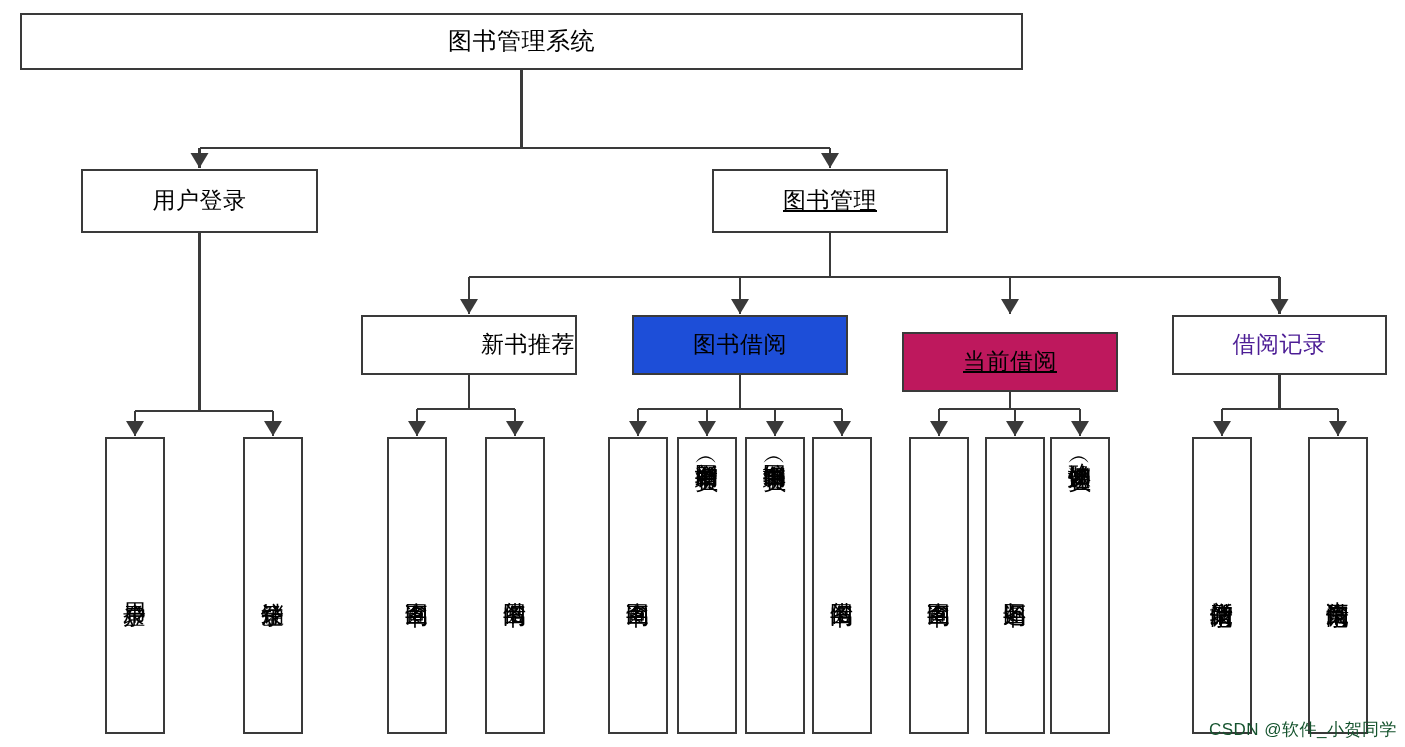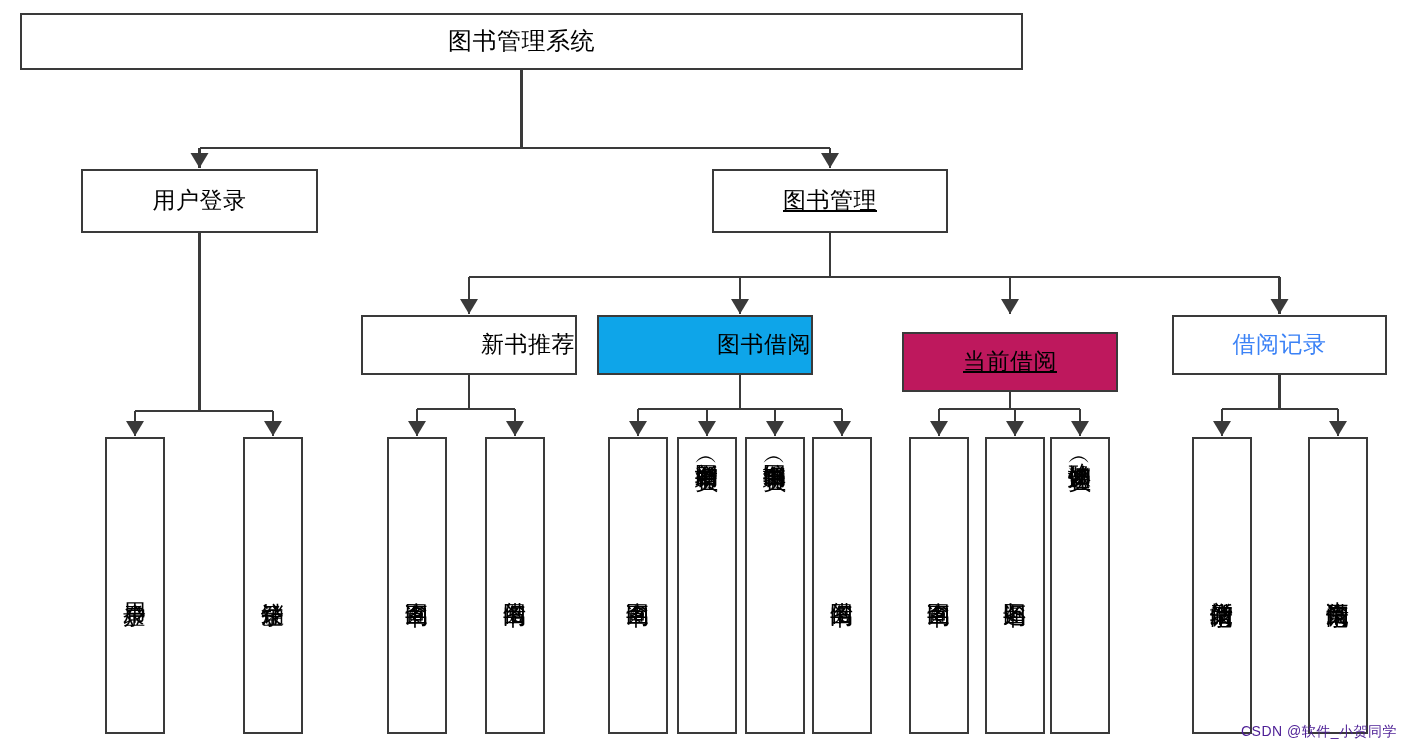--- a/index.html
+++ b/index.html
@@ -59,22 +59,22 @@
   }
   .node.vert .vtxt {
     writing-mode: vertical-rl;
     text-orientation: upright;
     white-space: nowrap;
   }
   #watermark {
     position: absolute;
     right: 8px;
     bottom: 6px;
-    font-size: 14px;
-    color: #4c1d95;
+    font-size: 17px;
+    color: #14532d;
     letter-spacing: 0.5px;
     z-index: 5;
     white-space: nowrap;
   }
 </style>
 </head>
 <body>
 
 <div id="canvas">
   <svg id="edges" viewBox="0 0 1405 747">
@@ -137,27 +137,27 @@
       </div>
       <div class="node horiz" style="left: 81px; top: 169px; width: 237px; height: 64px; border-color: rgb(58, 58, 58); background: rgb(255, 255, 255); color: rgb(0, 0, 0);">
         <span>用户登录</span>
       </div>
       <div class="node horiz" style="left: 712px; top: 169px; width: 236px; height: 64px; border-color: rgb(58, 58, 58); background: rgb(255, 255, 255); color: rgb(0, 0, 0); text-decoration: underline;">
         <span>图书管理</span>
       </div>
       <div class="node horiz" style="left: 361px; top: 315px; width: 216px; height: 60px; border-color: rgb(58, 58, 58); background: rgb(255, 255, 255); color: rgb(0, 0, 0); justify-content: flex-end;">
         <span>新书推荐</span>
       </div>
-      <div class="node horiz" style="left: 597px; top: 315px; width: 216px; height: 60px; border-color: rgb(58, 58, 58); background: #0ea5e9; color: rgb(0, 0, 0); justify-content: flex-end;">
+      <div class="node horiz" style="left: 632px; top: 315px; width: 216px; height: 60px; border-color: rgb(58, 58, 58); background: #1d4ed8; color: rgb(0, 0, 0);">
         <span>图书借阅</span>
       </div>
       <div class="node horiz" style="left: 902px; top: 332px; width: 216px; height: 60px; border-color: rgb(58, 58, 58); background: #be185d; color: rgb(0, 0, 0); text-decoration: underline;">
         <span>当前借阅</span>
       </div>
-      <div class="node horiz" style="left: 1172px; top: 315px; width: 215px; height: 60px; border-color: rgb(58, 58, 58); background: rgb(255, 255, 255); color: #3b82f6;">
+      <div class="node horiz" style="left: 1172px; top: 315px; width: 215px; height: 60px; border-color: rgb(58, 58, 58); background: rgb(255, 255, 255); color: #4c1d95;">
         <span>借阅记录</span>
       </div>
       <div class="node vert" style="left: 105px; top: 437px; width: 60px; height: 297px; border-color: rgb(58, 58, 58); background: rgb(255, 255, 255); color: rgb(0, 0, 0);">
         <span class="vtxt">用户登录</span>
       </div>
       <div class="node vert" style="left: 243px; top: 437px; width: 60px; height: 297px; border-color: rgb(58, 58, 58); background: rgb(255, 255, 255); color: rgb(0, 0, 0);">
         <span class="vtxt">注销登录</span>
       </div>
       <div class="node vert" style="left: 387px; top: 437px; width: 60px; height: 297px; border-color: rgb(58, 58, 58); background: rgb(255, 255, 255); color: rgb(0, 0, 0);">
         <span class="vtxt">查询图书</span>

